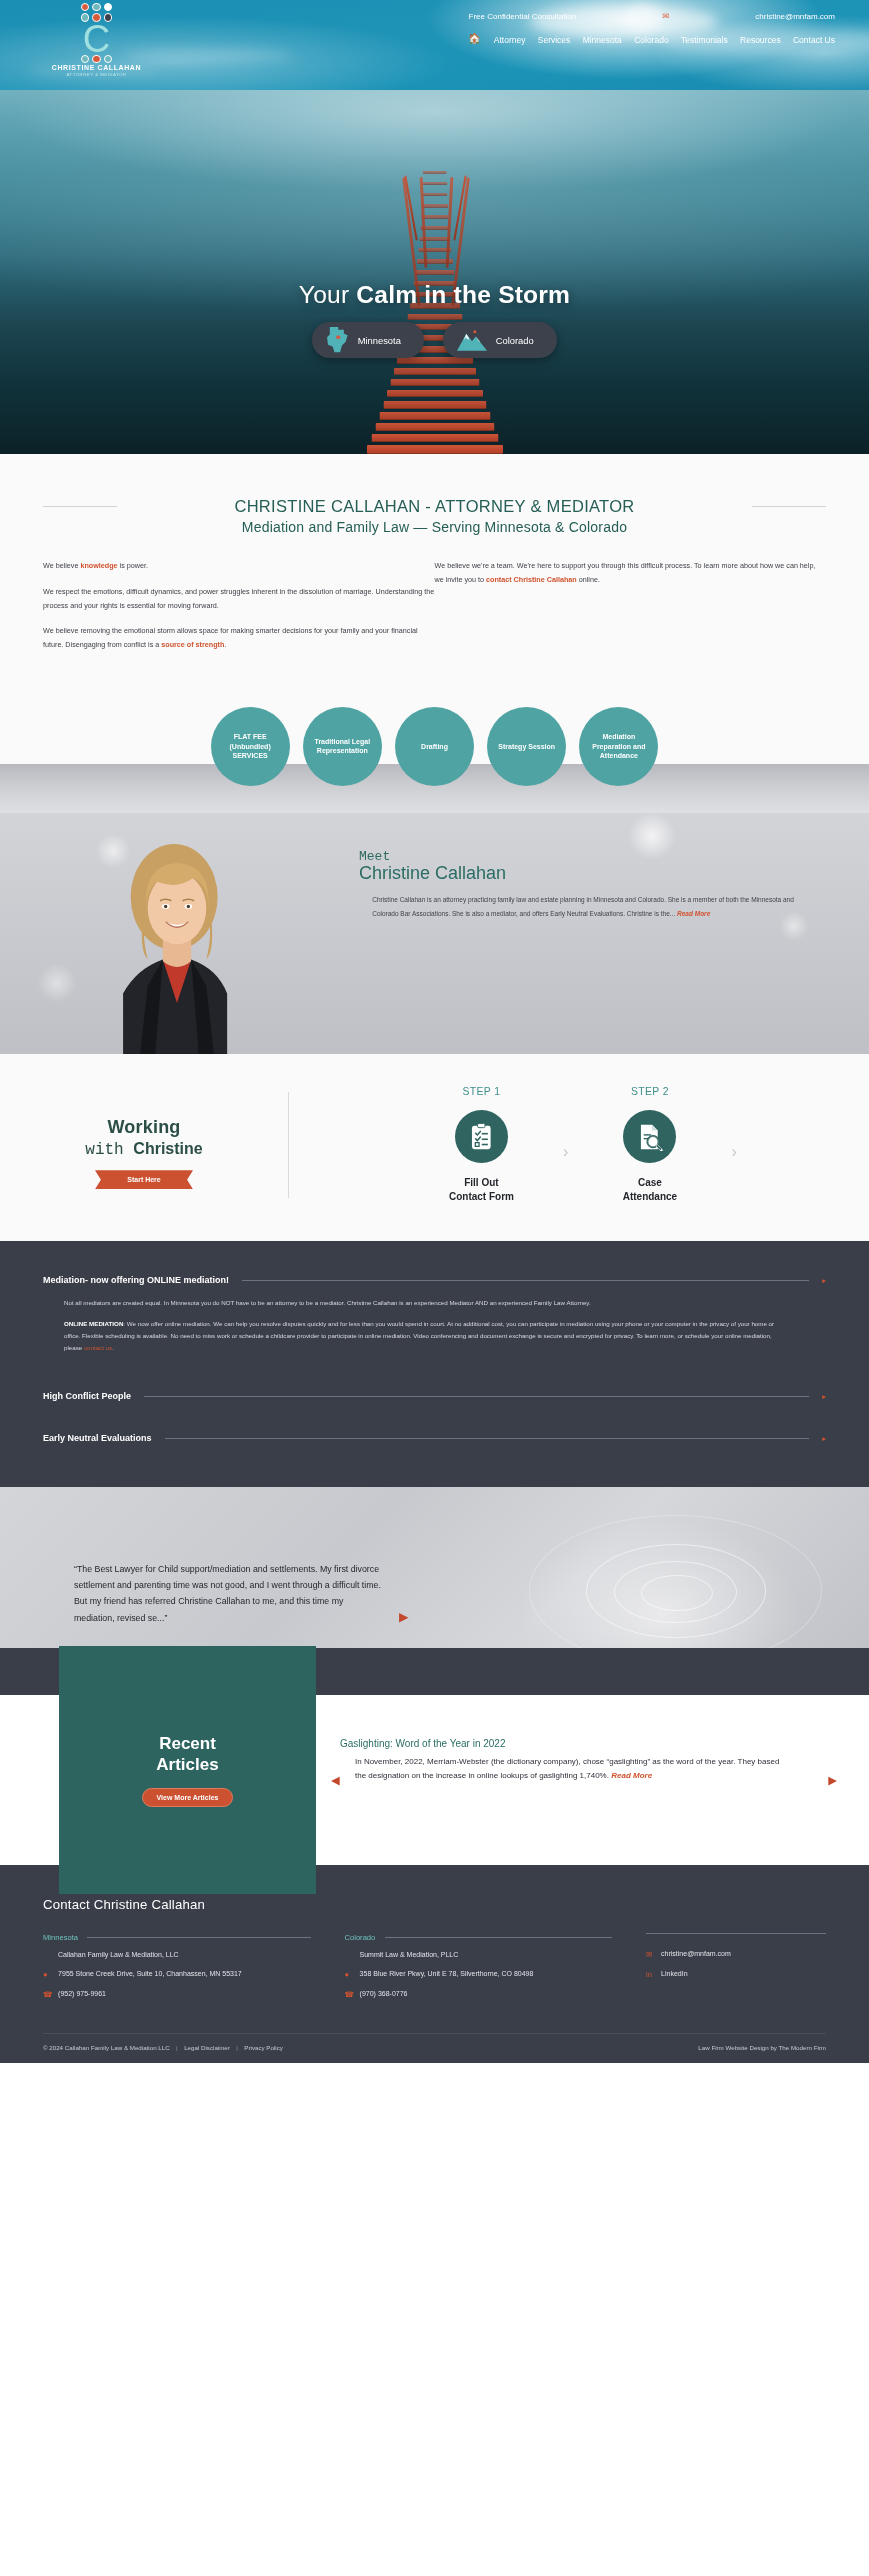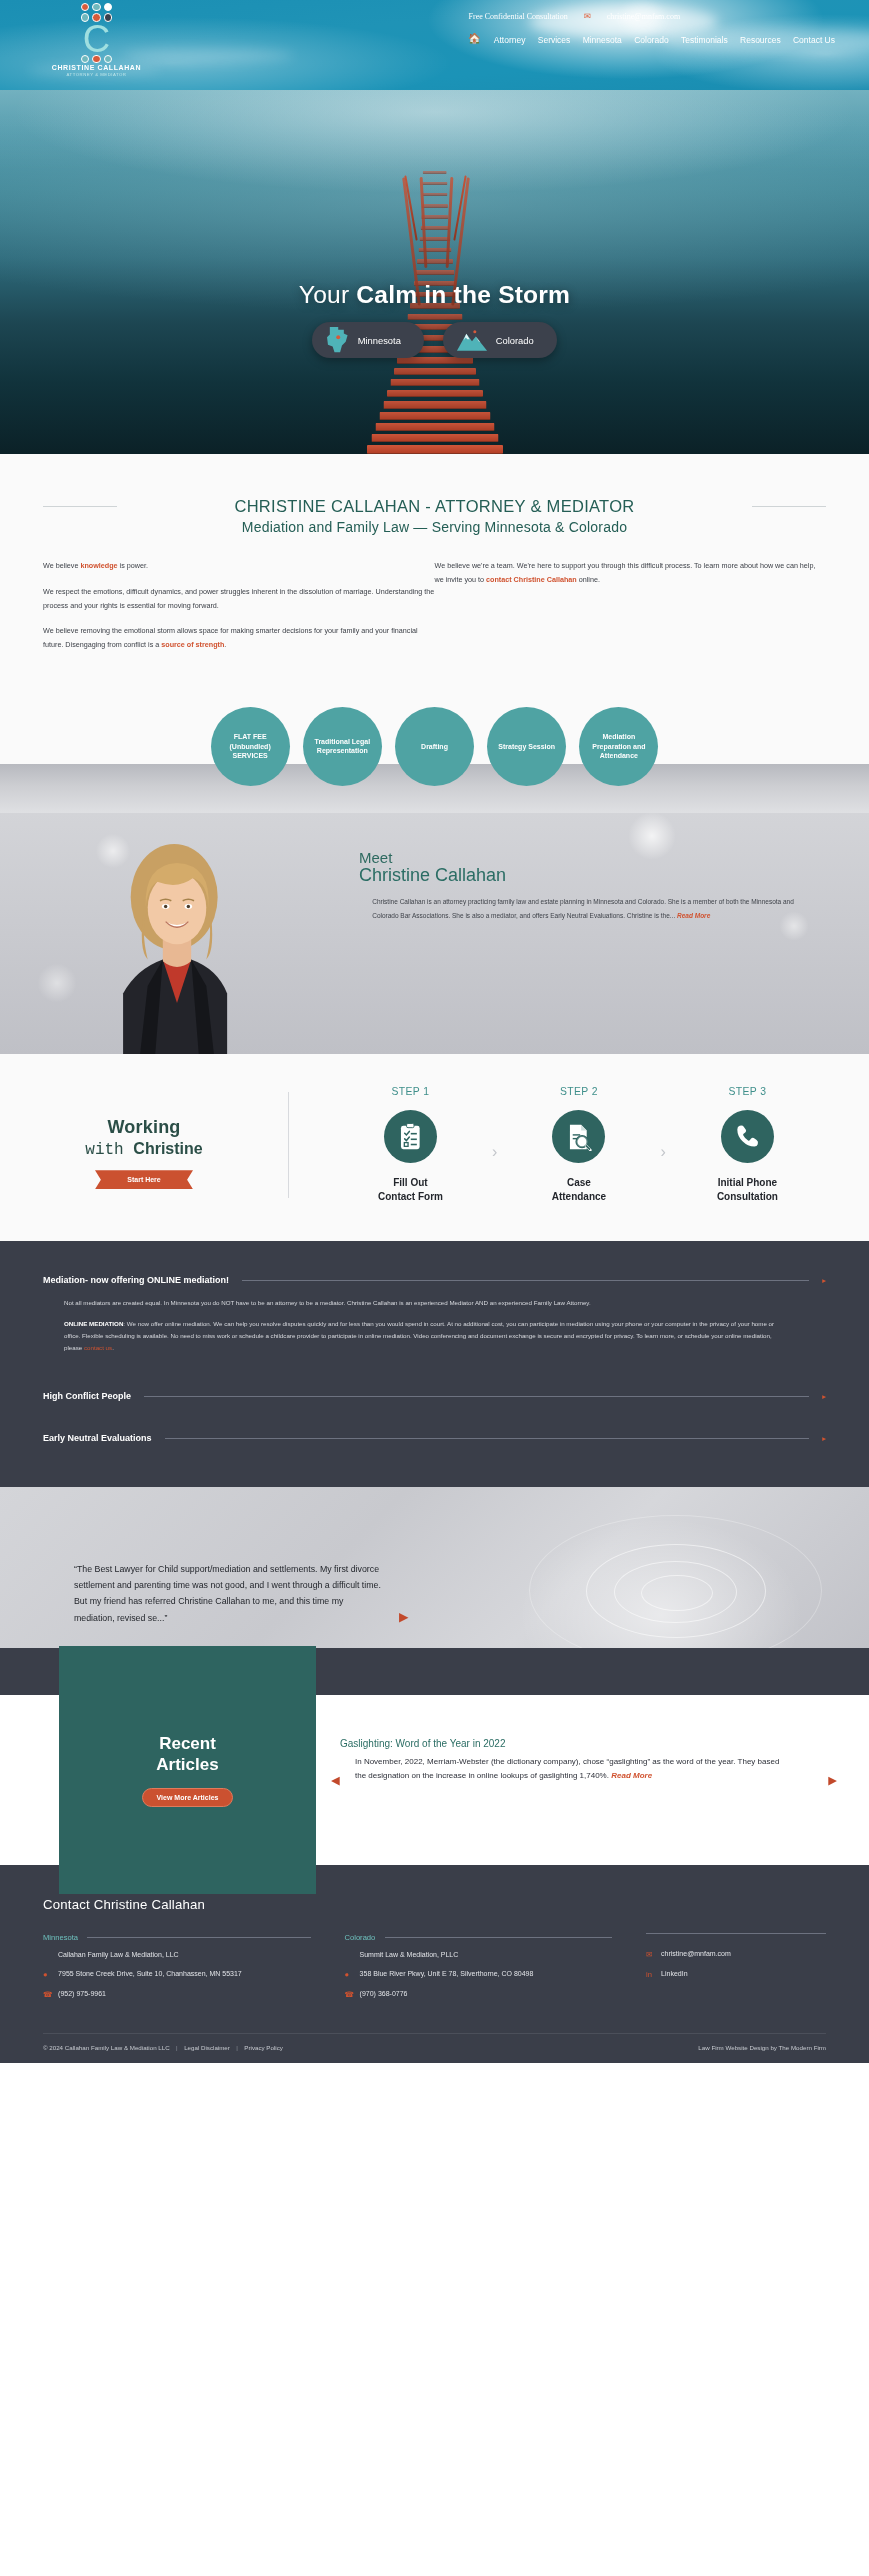--- a/index.html
+++ b/index.html
@@ -48,21 +48,21 @@
     font-size: 38px; line-height: 36px; color: #9fdfe0; font-weight: 300;
     font-family: "Liberation Sans", sans-serif; margin-top: -0.9px;
   }
   .logo-name {
     font-size: 7px; letter-spacing: 0.6px; color: #ffffff; font-weight: 700; margin-top: 0.9px;
   }
   .logo-sub {
     font-size: 4.3px; letter-spacing: 0.5px; color: #bfe6ea; margin-top: 0.9px;
   }
   .topright { position: absolute; right: 34px; top: 11.3px; text-align: right; z-index: 5; }
-  .topline { font-size: 8px; color: #ffffff; display: flex; align-items: center; gap: 16px; justify-content: flex-start; font-family: Liberation Serif, serif; }
+  .topline { font-size: 8px; color: #ffffff; display: flex; align-items: center; gap: 16px; justify-content: space-between; }
   .topline .mail-ico { color: #e1613d; font-size: 8.5px; }
   .topline a { color: #ffffff; text-decoration: none; }
   .nav { margin-top: 13.2px; display: flex; align-items: center; gap: 12.3px; justify-content: flex-end; }
   .nav a { color: #ffffff; font-size: 8.5px; text-decoration: none; white-space: nowrap; }
   .home-ico { color: #e1613d; font-size: 10.4px; line-height: 1; }
 
   
   .hero {
     position: relative;
     height: 364px;
@@ -175,21 +175,21 @@
       radial-gradient(circle 24.6px at 113px 38px, rgba(255,255,255,.6), rgba(255,255,255,0) 70%),
       radial-gradient(circle 21px at 794px 113px, rgba(255,255,255,.5), rgba(255,255,255,0) 70%),
       radial-gradient(circle 28px at 57px 170px, rgba(255,255,255,.45), rgba(255,255,255,0) 70%),
       linear-gradient(180deg,#d3d4d8 0%, #c9cacf 50%, #bfc0c6 100%);
     overflow: hidden;
   }
   .portrait {
     position: absolute; left: 106px; bottom: 0; width: 142px; height: 227px;
   }
   .meet-text { position: absolute; left: 359px; top: 36px; width: 454px; }
-  .meet-kicker { color: #2e6a60; font-size: 15px; font-weight: 500; }
+  .meet-kicker { color: #2e6a60; font-size: 13px; font-weight: 500; font-family: Liberation Mono, monospace; }
   .meet-name { color: #2b6d64; font-size: 18px; font-weight: 500; margin-top: -0.9px; }
   .meet-body { margin-top: 9.4px; padding-left: 13.2px; font-size: 6.5px; line-height: 2.1; color: #3f434a; }
   .readmore { color: #d0522f; font-style: italic; font-weight: 600; }
 
   
   .working {
     background: #fafafa; padding: 32px 0 38px;
     display: flex; align-items: center;
   }
   .working-left {
@@ -538,32 +538,20 @@
           </svg>
         </div>
         <div class="step-title">
           <span>Case</span><br>
           <span>Attendance</span>
         </div>
       </div>
 
       <div class="chev">›</div>
 
-      <div class="step">
-        <div class="step-label">STEP 3</div>
-        <div class="step-circle">
-          <svg width="26.5" height="26.5" viewBox="0 0 28 28">
-            <path d="M6 3 q3-1 4.5 1.2 l2 3 q1 1.5-.6 2.8 l-1.8 1.4 q-.8.6-.2 1.7 1.8 3.4 5 5.4 1 .6 1.7-.2 l1.5-1.8 q1.3-1.6 2.8-.6 l3 2 q2.2 1.5 1.2 4.5 -.8 2.4-3.6 2.4 -7 0-12.5-5.5 -5.5-5.5-5.5-12.5 0-2.8 2.5-3.8 z" fill="#ffffff"></path>
-          </svg>
-        </div>
-        <div class="step-title">
-          <span>Initial Phone</span><br>
-          <span>Consultation</span>
-        </div>
-      </div>
     </div>
   </div>
 
   <div class="accordion">
     <div class="acc-item">
       <div class="acc-head">
         <span class="acc-title">Mediation- now offering ONLINE mediation!</span>
         <span class="acc-line"></span>
         <span class="acc-arrow">▸</span>
       </div>

